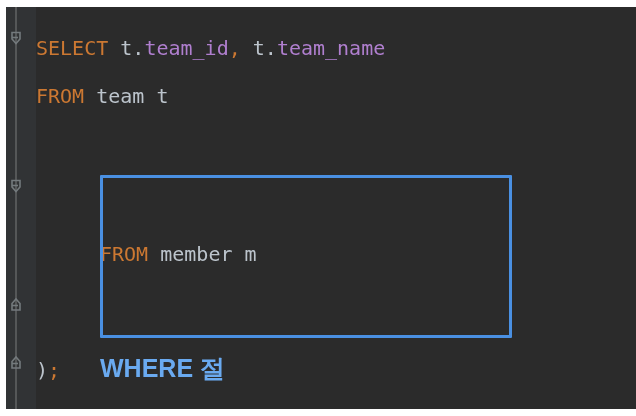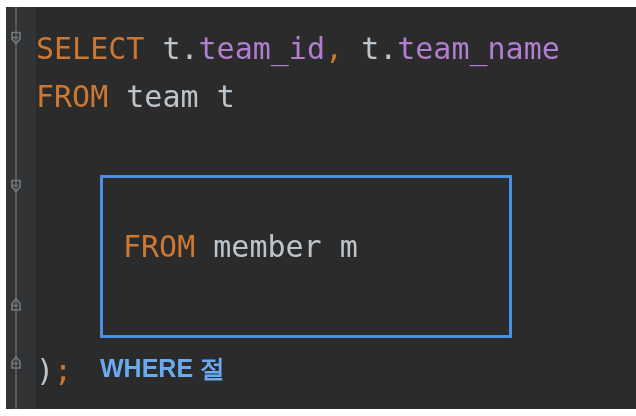--- a/index.html
+++ b/index.html
@@ -48,21 +48,21 @@
     position:absolute;
     left:30px;top:0;
     right:0;bottom:0;
   }
   .line{
     position:absolute;
     left:0;
     height:47px;
     line-height:47px;
     white-space:pre;
-    font-size:30px;
+    font-size:20px;
     letter-spacing:0px;
   }
   .kw{color:#cc7832;}
   .id{color:#bcc4cc;}
   .col{color:#b07fcf;}
   .num{color:#6897bb;}
   .punc{color:#cc7832;}
   .op{color:#bcc4cc;}
   .paren{color:#bcc4cc;}
   
@@ -121,21 +121,21 @@
         <svg width="15" height="15" viewBox="0 0 15 15">
           <path d="M2 13 L10 13 L10 6.5 L6 2 L2 6.5 Z" fill="none" stroke="#747a7d" stroke-width="1.6"></path>
           <line x1="2" y1="8.5" x2="8" y2="8.5" stroke="#747a7d" stroke-width="1.6"></line>
         </svg>
       </div>
     </div>
 
     <div class="code" id="code-area">
         <div class="line" style="top: 18px; left: 0px;"><span class="kw">SELECT</span><span class="id"> </span><span class="id">t</span><span class="id">.</span><span class="col">team_id</span><span class="punc">,</span><span class="id"> </span><span class="id">t</span><span class="id">.</span><span class="col">team_name</span></div>
         <div class="line" style="top: 66px; left: 0px;"><span class="kw">FROM</span><span class="id"> </span><span class="id">team</span><span class="id"> </span><span class="id">t</span></div>
-        <div class="line" style="top: 216px; left: 64px; margin-left: 23px;"><span class="kw">FROM</span><span class="id"> </span><span class="id">member</span><span class="id"> </span><span class="id">m</span></div>
+        <div class="line" style="top: 224px; left: 64px;"><span class="kw">FROM</span><span class="id"> </span><span class="id">member</span><span class="id"> </span><span class="id">m</span></div>
         <div class="line" style="top: 340px; left: 0px;"><span class="paren">)</span><span class="punc">;</span></div>
       </div>
 
     <div class="highlight-box"></div>
 
     <div class="annotation">WHERE 절</div>
 
   </div>
 </div>
 

